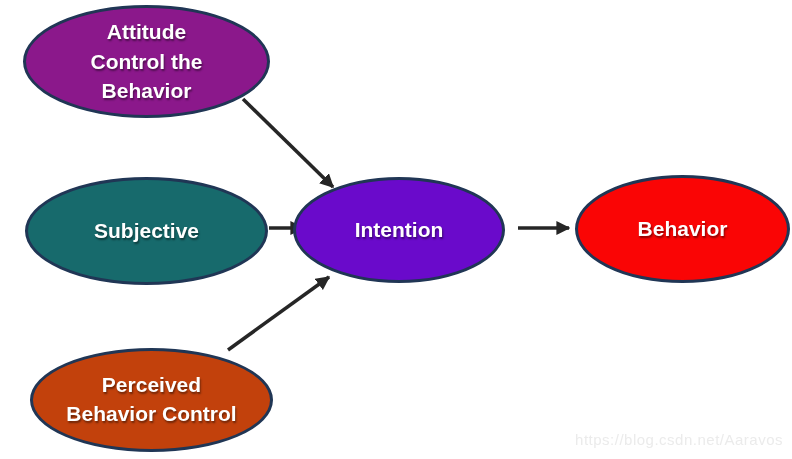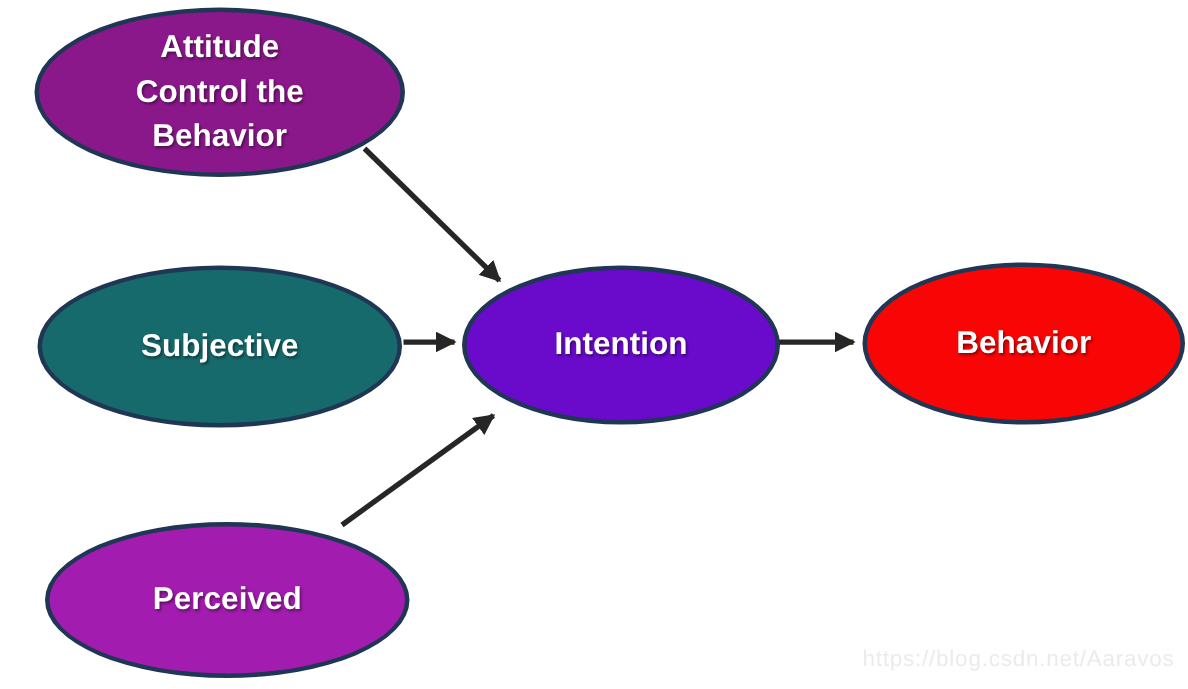--- a/index.html
+++ b/index.html
@@ -68,27 +68,28 @@
       <span class="line">Behavior</span>
     </div>
   </div>
 
   <div class="node" style="left: 25px; top: 177px; width: 243px; height: 108px; background-color: rgb(23, 106, 108); border-color: rgb(32, 54, 85);">
     <div class="node-label">
       <span class="line">Subjective</span>
     </div>
   </div>
 
-  <div class="node" style="left: 30px; top: 348px; width: 243px; height: 104px; background-color: #a21caf; border-color: rgb(32, 54, 85);">
+  <div class="node" style="left: 30px; top: 348px; width: 243px; height: 104px; background-color: #c2410c; border-color: rgb(32, 54, 85);">
     <div class="node-label" style="line-height:1.38;">
       <span class="line">Perceived</span>
+      <span class="line">Behavior Control</span>
     </div>
   </div>
 
-  <div class="node" style="left: 308px; top: 177px; width: 212px; height: 106px; background-color: rgb(106, 10, 203); border-color: rgb(32, 54, 85);">
+  <div class="node" style="left: 293px; top: 177px; width: 212px; height: 106px; background-color: rgb(106, 10, 203); border-color: rgb(32, 54, 85);">
     <div class="node-label">
       <span class="line">Intention</span>
     </div>
   </div>
 
   <div class="node" style="left: 575px; top: 175px; width: 215px; height: 108px; background-color: rgb(250, 5, 5); border-color: rgb(32, 54, 85);">
     <div class="node-label">
       <span class="line">Behavior</span>
     </div>
   </div>

